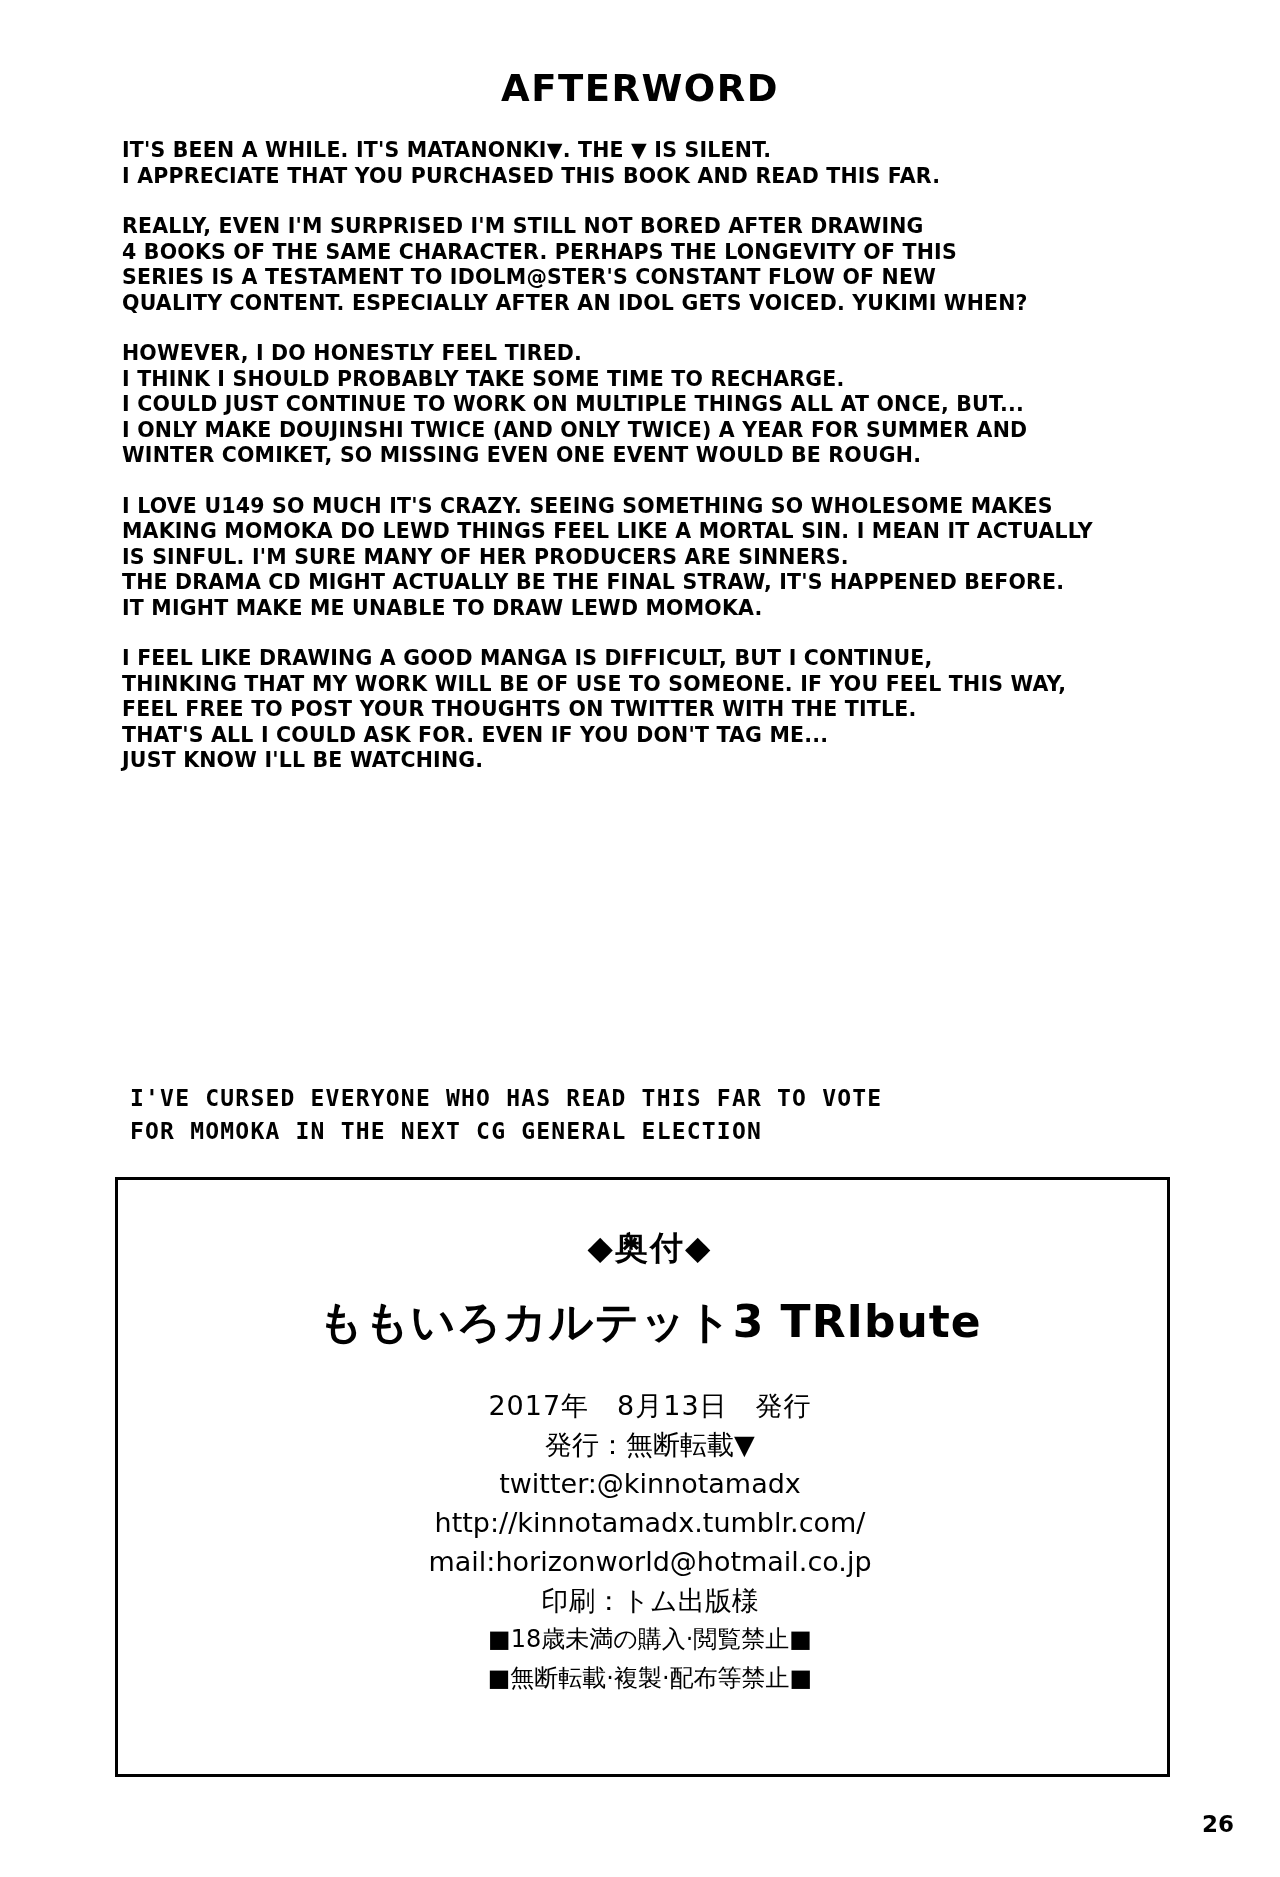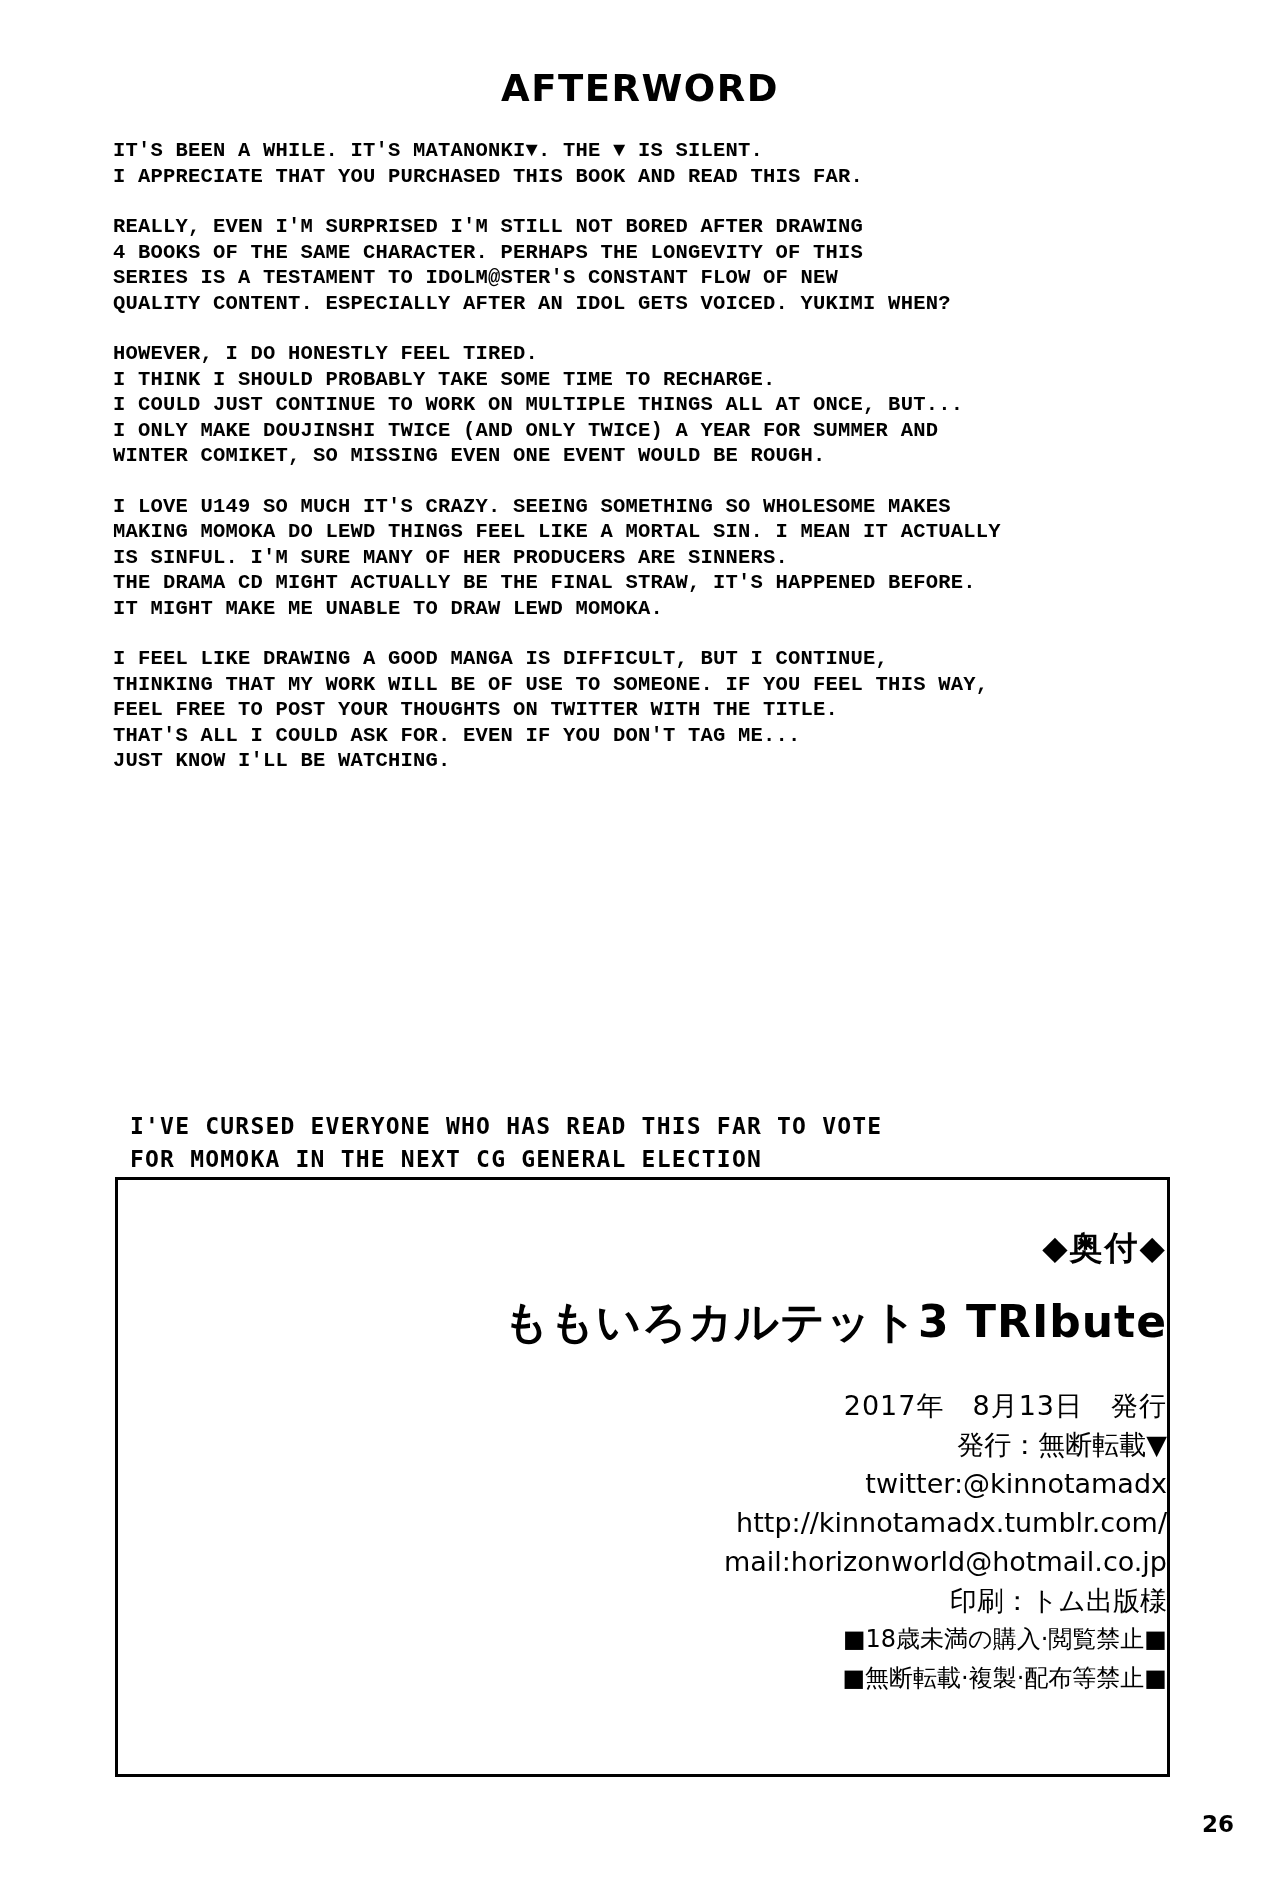--- a/index.html
+++ b/index.html
@@ -42,29 +42,28 @@
     left: 106px;
     width: 1090px;
     font-family: "DejaVu Sans", sans-serif;
     font-size: 20.5px;
     line-height: 25.5px;
     letter-spacing: 0.2px;
     font-weight: 600;
     text-transform: uppercase;
   }
   .para {
-    margin: 0 0 25px 7px;
+    margin: 0 0 25px 16px;
     white-space: pre-line;
-    font-family: Liberation Mono, monospace;
   }
 
   
   .curse {
     position: absolute;
-    top: 1110px;
+    top: 1082px;
     left: 130px;
     width: 1060px;
     font-family: "DejaVu Sans Mono", monospace;
     font-size: 23px;
     line-height: 33px;
     font-weight: bold;
     letter-spacing: 1.2px;
     white-space: pre-line;
     text-transform: uppercase;
   }
@@ -78,21 +77,21 @@
     height: 600px;
     border: 3px solid #000;
     box-sizing: border-box;
     background: #fff;
   }
   .colophon-inner {
     position: absolute;
     left: 0;
     right: 0;
     top: 46px;
-    text-align: right;
+    text-align: center;
     padding-left: 15px;
   }
   .colophon-head {
     font-family: "DejaVu Sans", sans-serif;
     font-size: 33px;
     font-weight: bold;
     letter-spacing: 2px;
     margin-bottom: 22px;
   }
   .colophon-booktitle {

